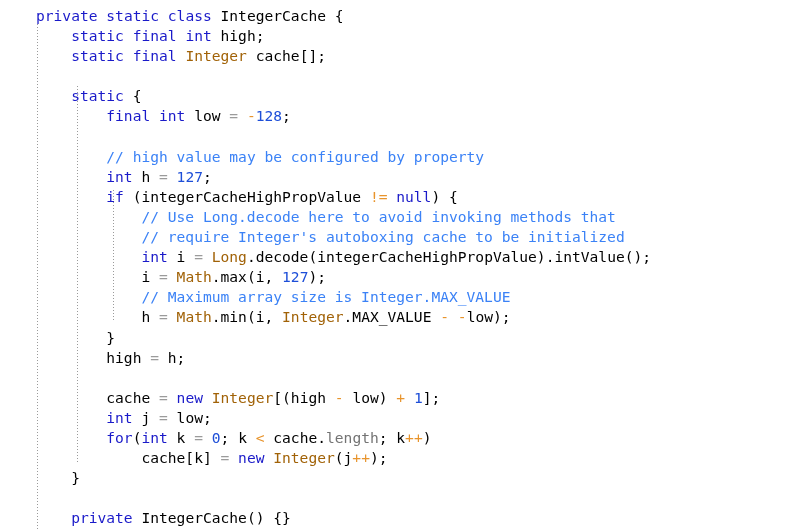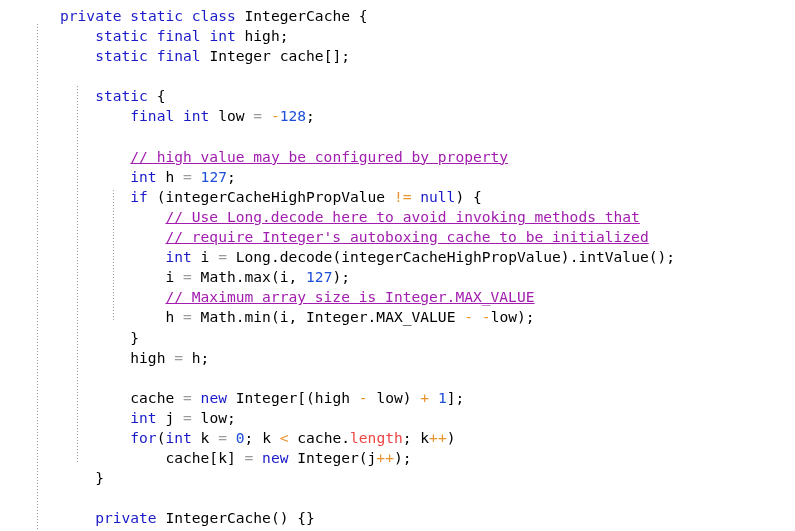--- a/index.html
+++ b/index.html
@@ -42,30 +42,29 @@
     z-index: 2;
     padding: 6px 0 0 0;
     white-space: pre;
     color: #000000;
   }
   .ln {
     display: block;
     height: 20.1px;
     padding-left: 36px;
     white-space: pre;
-    margin-left: 24px;
   }
   
   .kw   { color: #1a1ac9; }      
-  .typ  { color: #000000; text-align: right; }      
-  .cmt  { color: #a21caf; text-decoration: underline; }      
+  .typ  { color: #a16207; text-align: right; }      
+  .cmt  { color: #3b82f6; }      
   .num  { color: #1d4ed8; }      
   .op   { color: #e8942c; }      
   .eq   { color: #9b9b9b; }      
-  .fld  { color: #ef4444; }      
+  .fld  { color: #737373; }      
   .pl   { color: #000000; }      
 </style>
 </head>
 <body>
 
 <div id="editor">
   <div id="guides">
       <div class="guide" style="left: 37px; top: 24px; height: 505px;"></div>
       <div class="guide" style="left: 77px; top: 86px; height: 378px;"></div>
       <div class="guide" style="left: 113px; top: 190px; height: 130px;"></div>

